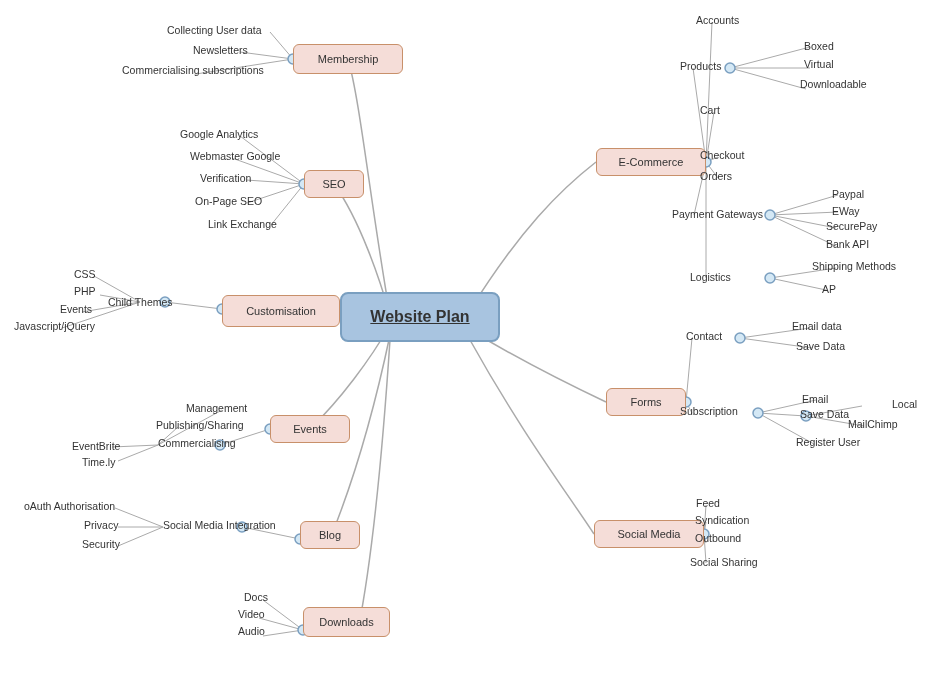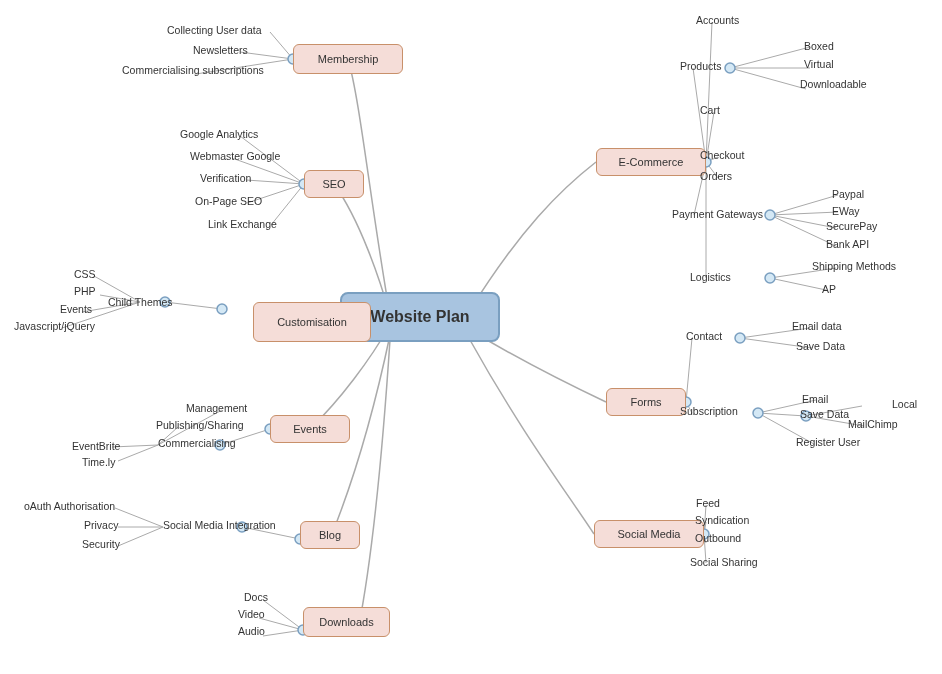--- a/index.html
+++ b/index.html
@@ -27,20 +27,21 @@
       text-align: center;
     }
     .node-center {
       background: #a8c4e0;
       border: 2px solid #7a9fc0;
       border-radius: 8px;
       padding: 10px 20px;
       font-size: 16px;
       font-weight: bold;
       color: #333;
+      text-decoration: underline;
     }
     .node-main {
       background: #f5ddd8;
       border: 1.5px solid #c8906a;
       border-radius: 6px;
       padding: 5px 12px;
       font-size: 11px;
       color: #333;
     }
     .node-leaf {
@@ -185,21 +186,21 @@
 
 <div class="node node-main" style="left:304px; top:170px; width:60px; height:28px;">
   <span>SEO</span>
 </div>
 <div class="node node-leaf" style="left:180px; top:128px;">Google Analytics</div>
 <div class="node node-leaf" style="left:190px; top:150px;">Webmaster Google</div>
 <div class="node node-leaf" style="left:200px; top:172px;">Verification</div>
 <div class="node node-leaf" style="left:195px; top:195px;">On-Page SEO</div>
 <div class="node node-leaf" style="left:208px; top:218px;">Link Exchange</div>
 
-<div class="node node-main" style="left:222px; top:302px; width:118px; height:40px;margin-left:31px;">
+<div class="node node-main" style="left:222px; top:295px; width:118px; height:32px;">
   <span>Customisation</span>
 </div>
 <div class="node node-leaf" style="left:108px; top:296px;">Child Themes</div>
 <div class="node node-leaf" style="left:74px; top:268px;">CSS</div>
 <div class="node node-leaf" style="left:74px; top:285px;">PHP</div>
 <div class="node node-leaf" style="left:60px; top:303px;">Events</div>
 <div class="node node-leaf" style="left:14px; top:320px;">Javascript/jQuery</div>
 
 <div class="node node-main" style="left:270px; top:415px; width:80px; height:28px;">
   <span>Events</span>

